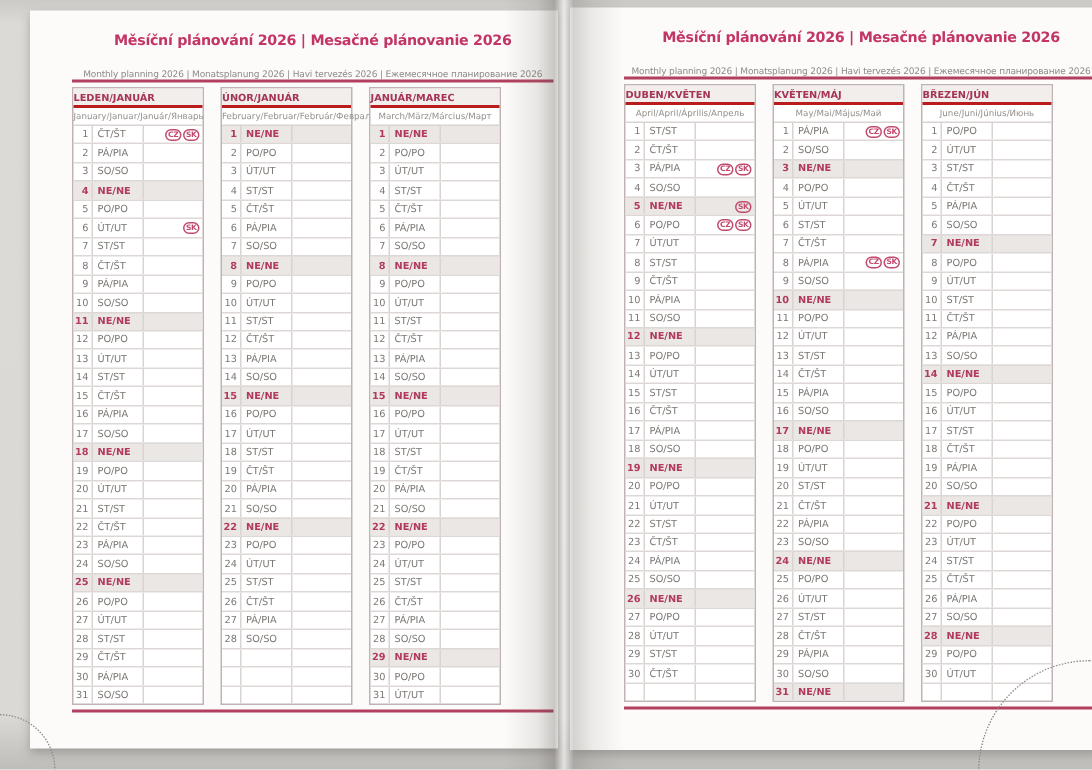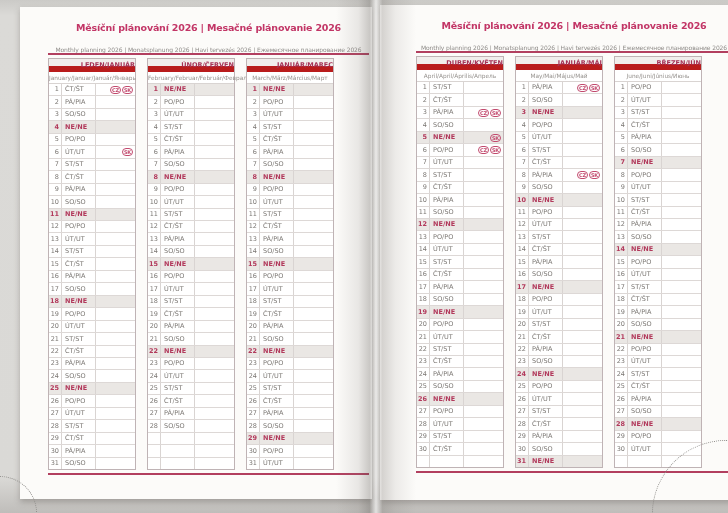--- a/index.html
+++ b/index.html
@@ -31,22 +31,22 @@
   .rule { position:absolute; left:0; width:100%; height:2px; background:#b23f5f; }
   .rule-top { top:46px; }
   .rule-bottom { top:466px; }
   .months { position:absolute; left:0; top:51px; display:flex; gap:11px; }
   .month {
     width:88px; height:412px; border:1px solid #bfb3b5; background:#fff;
     display:flex; flex-direction:column;
   }
   .m-head {
     height:13px; line-height:13px; background:#f1eeec;
-    border-bottom:6px solid #b91c1c; color:#a63457; font-weight:bold;
-    font-size:6.5px; text-align:right; white-space:nowrap;
+    border-bottom:2px solid #b91c1c; color:#a63457; font-weight:bold;
+    font-size:6.5px; text-align:left; white-space:nowrap;
   }
   .m-sub {
     height:12px; line-height:12px; border-bottom:1px solid #d9d4d2;
     color:#94908c; font-size:5.8px; text-align:center; white-space:nowrap;
   }
   .m-grid { flex:1; display:flex; flex-direction:column; }
   .day-row {
     flex:1; display:flex; align-items:center;
     border-top:1px solid #ddd8d6; font-size:6.5px; color:#7b7773;
     line-height:1; overflow:hidden;
@@ -257,21 +257,21 @@
               <span class="note"></span>
             </div>
             <div class="day-row">
               <span class="num">31</span>
               <span class="dow">SO/SO</span>
               <span class="note"></span>
             </div>
           </div>
         </div>
         <div class="month">
-          <div class="m-head">ÚNOR/ČERVEN</div>
+          <div class="m-head">ÚNOR/JANUÁR</div>
           <div class="m-sub">February/Februar/Február/Февраль</div>
           <div class="m-grid">
             <div class="day-row sun">
               <span class="num">1</span>
               <span class="dow">NE/NE</span>
               <span class="note"></span>
             </div>
             <div class="day-row">
               <span class="num">2</span>
               <span class="dow">PO/PO</span>
@@ -759,21 +759,21 @@
               <span class="note"></span>
             </div>
             <div class="day-row">
               <span class="num"></span>
               <span class="dow"></span>
               <span class="note"></span>
             </div>
           </div>
         </div>
         <div class="month">
-          <div class="m-head">JANUÁR/MÁJ</div>
+          <div class="m-head">KVĚTEN/MÁJ</div>
           <div class="m-sub">May/Mai/Május/Май</div>
           <div class="m-grid">
             <div class="day-row">
               <span class="num">1</span>
               <span class="dow">PÁ/PIA</span>
               <span class="note">
                 <span class="badge">CZ</span>
                 <span class="badge">SK</span>
               </span>
             </div>

